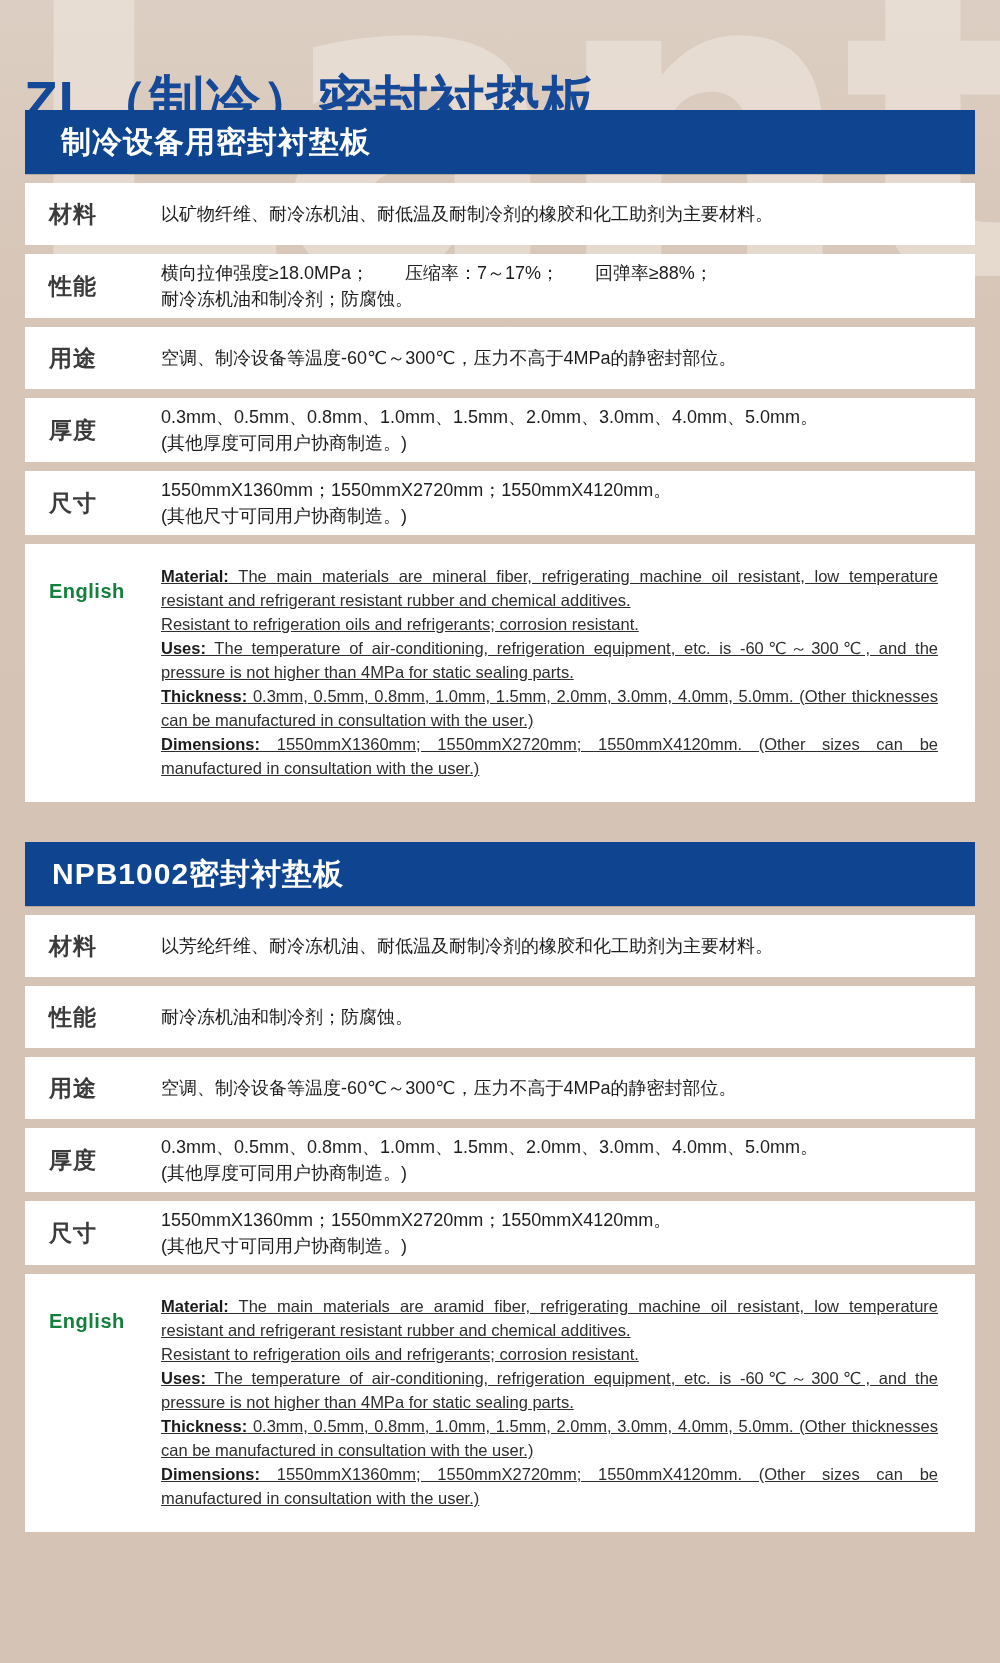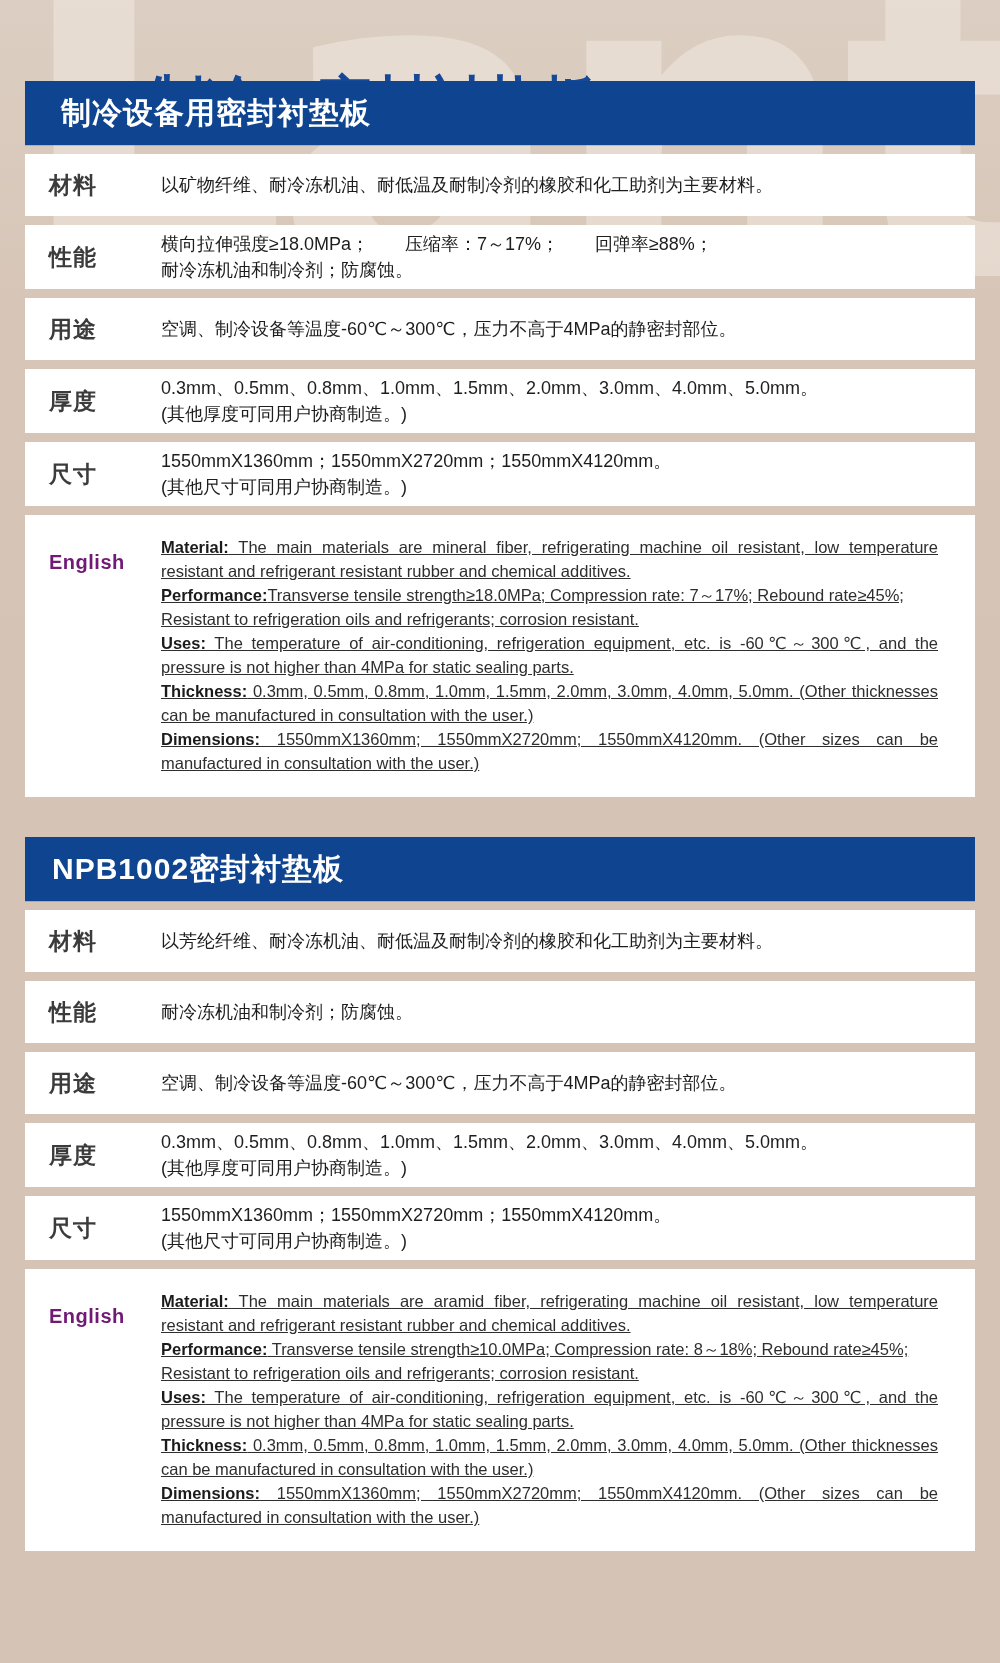--- a/index.html
+++ b/index.html
@@ -33,21 +33,21 @@
     margin:0 25px;
   }
   .bar{
     height:64px;background:#0f4590;
     display:flex;align-items:center;
     padding-left:27px;
     font-size:30px;font-weight:700;color:#ffffff;
     letter-spacing:1px;
     box-shadow:0 1px 0 rgba(0,0,0,0.15);
   }
-  .bar.first{margin-top:81px;padding-left:36px;}
+  .bar.first{margin-top:110px;padding-left:36px;}
   .bar.second{margin-top:40px;}
   .row{
     display:flex;align-items:center;
     background:#ffffff;
     min-height:62px;
     margin-top:9px;
   }
   .row-label{
     flex:0 0 112px;
     padding-left:24px;
@@ -59,21 +59,21 @@
     padding:6px 24px 6px 0;
     font-size:18px;color:#1d1d1d;
     line-height:26px;
   }
   .row.en{
     align-items:flex-start;
     padding:20px 0 22px;
   }
   .row.en .row-label{
     padding-top:16px;
-    font-size:20px;color:#701a75;letter-spacing:0.5px;
+    font-size:20px;color:#15803d;letter-spacing:0.5px;
   }
   .en-text{
     flex:1;
     padding:0 37px 0 0;
     font-size:16.5px;line-height:24px;color:#2e2e2e;
     text-align:justify;
     text-decoration:underline;
   }
   .en-text p{margin:0;}
   .en-text b{color:#1b1b1b;}
@@ -127,21 +127,20 @@
       <div class="row-content">
         <div>1550mmX1360mm；1550mmX2720mm；1550mmX4120mm。</div>
         <div>(其他尺寸可同用户协商制造。)</div>
       </div>
     </div>
 
     <div class="row en">
       <div class="row-label">English</div>
       <div class="en-text">
         <p><b>Material:</b><span> The main materials are mineral fiber, refrigerating machine oil resistant, low temperature resistant and refrigerant resistant rubber and chemical additives.</span></p>
-        <p><b>Performance:</b><span>Transverse tensile strength≥18.0MPa; Compression rate: 7～17%; Rebound rate≥45%;</span></p>
         <p><span>Resistant to refrigeration oils and refrigerants; corrosion resistant.</span></p>
         <p><b>Uses:</b><span> The temperature of air-conditioning, refrigeration equipment, etc. is -60℃～300℃, and the pressure is not higher than 4MPa for static sealing parts.</span></p>
         <p><b>Thickness:</b><span> 0.3mm, 0.5mm, 0.8mm, 1.0mm, 1.5mm, 2.0mm, 3.0mm, 4.0mm, 5.0mm. (Other thicknesses can be manufactured in consultation with the user.)</span></p>
         <p><b>Dimensions:</b><span> 1550mmX1360mm; 1550mmX2720mm; 1550mmX4120mm. (Other sizes can be manufactured in consultation with the user.)</span></p>
       </div>
     </div>
 
     <div class="bar second">
       <span>NPB1002密封衬垫板</span>
     </div>
@@ -180,21 +179,20 @@
       <div class="row-content">
         <div>1550mmX1360mm；1550mmX2720mm；1550mmX4120mm。</div>
         <div>(其他尺寸可同用户协商制造。)</div>
       </div>
     </div>
 
     <div class="row en">
       <div class="row-label">English</div>
       <div class="en-text">
         <p><b>Material:</b><span> The main materials are aramid fiber, refrigerating machine oil resistant, low temperature resistant and refrigerant resistant rubber and chemical additives.</span></p>
-        <p><b>Performance:</b><span> Transverse tensile strength≥10.0MPa; Compression rate: 8～18%; Rebound rate≥45%;</span></p>
         <p><span>Resistant to refrigeration oils and refrigerants; corrosion resistant.</span></p>
         <p><b>Uses:</b><span> The temperature of air-conditioning, refrigeration equipment, etc. is -60℃～300℃, and the pressure is not higher than 4MPa for static sealing parts.</span></p>
         <p><b>Thickness:</b><span> 0.3mm, 0.5mm, 0.8mm, 1.0mm, 1.5mm, 2.0mm, 3.0mm, 4.0mm, 5.0mm. (Other thicknesses can be manufactured in consultation with the user.)</span></p>
         <p><b>Dimensions:</b><span> 1550mmX1360mm; 1550mmX2720mm; 1550mmX4120mm. (Other sizes can be manufactured in consultation with the user.)</span></p>
       </div>
     </div>
 
   </div>
 </div>
 

